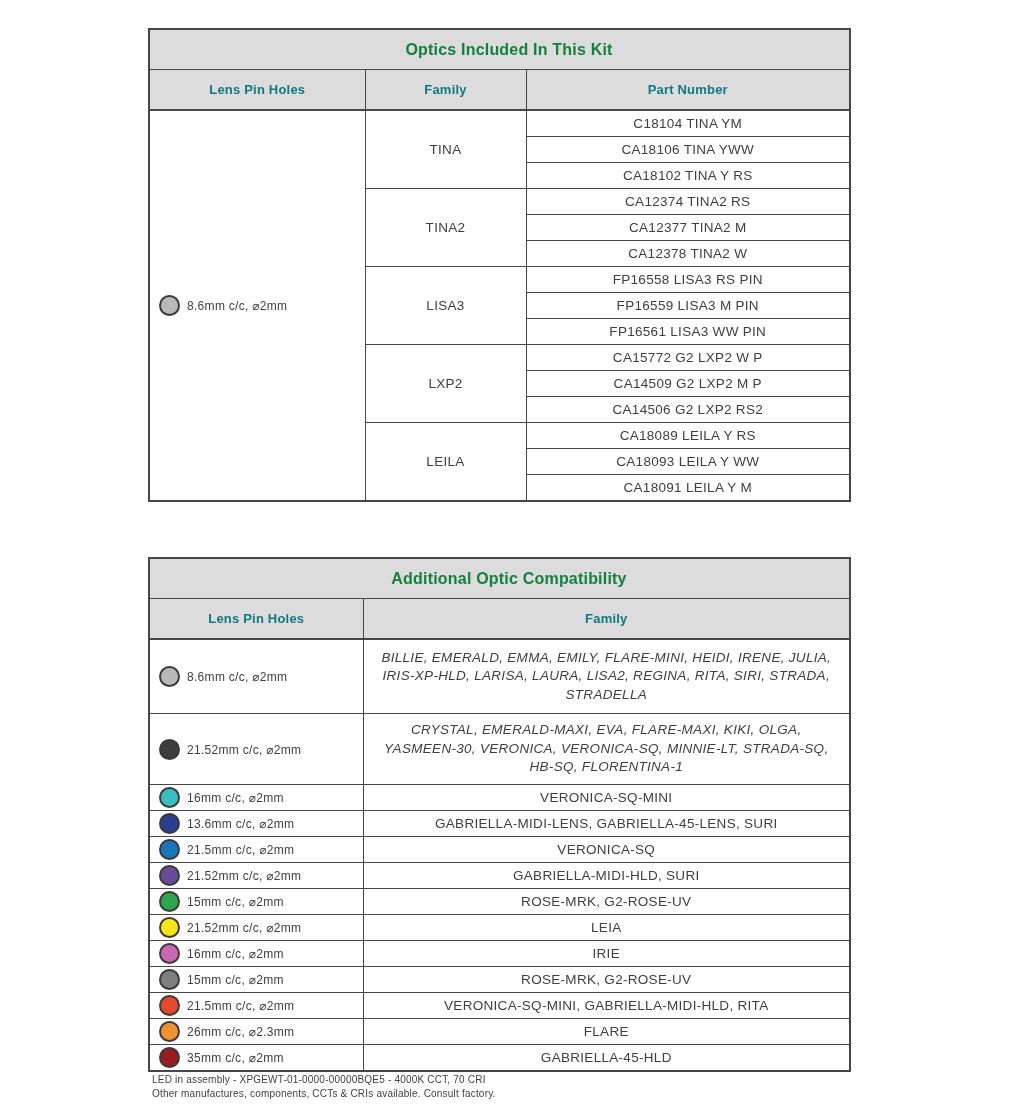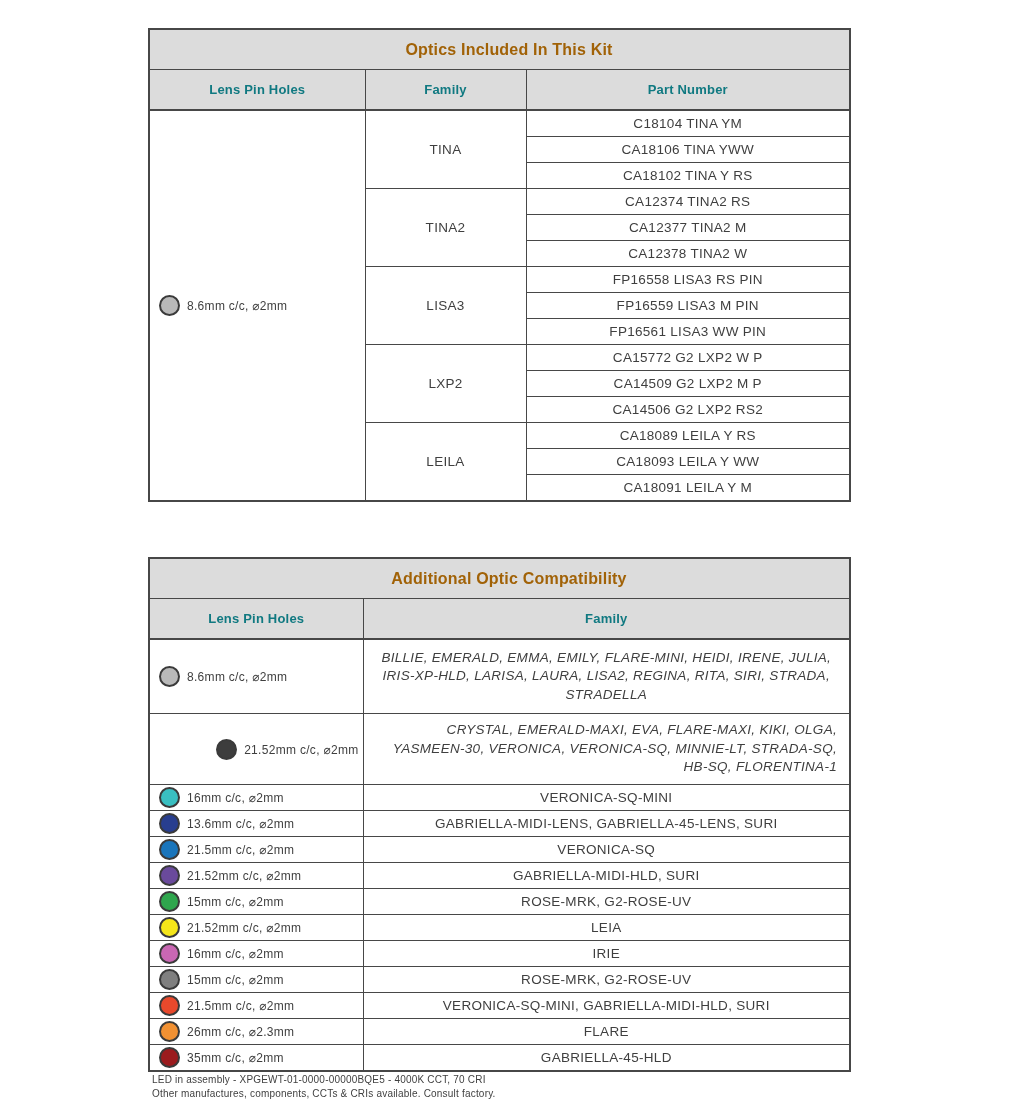--- a/index.html
+++ b/index.html
@@ -18,21 +18,21 @@
     left: 148px;
     background: #ffffff;
     border: 2px solid #474747;
   }
   th, td { border: 1px solid #474747; }
   .t1 { top: 28px;  width: 701px; }
   .t2 { top: 557px; width: 701px; }
 
   th.title {
     background: #dcdcdc;
-    color: #a16207;
+    color: #15803d;
     font-size: 16px;
     font-weight: bold;
     height: 37px;
     letter-spacing: 0.2px;
     padding-left: 20px;
   }
   tr.colhead th {
     background: #dcdcdc;
     color: #107981;
     font-size: 13px;
@@ -59,21 +59,21 @@
     border-radius: 50%;
     border: 2px solid #3a3a3a;
     box-sizing: border-box;
     vertical-align: middle;
     margin-right: 7px;
     background: #cccccc;
   }
   .pinlabel { vertical-align: middle; font-size: 12px; }
   td.famlist { line-height: 1.38; padding: 3px 12px; font-style: italic; }
   tr.tall1 td { height: 67px; }
-  tr.tall2 td { height: 64px; text-align: right; }
+  tr.tall2 td { height: 64px; }
   .footer {
     position: absolute;
     left: 152px; top: 1073px;
     font-size: 10px;
     line-height: 1.42;
     color: #3f3f3f;
     letter-spacing: 0.2px;
   }
 </style>
 </head>
@@ -221,21 +221,21 @@
   <tr>
     <td class="pincell">
       <span class="swatch" style="background-color: rgb(127, 127, 127);"></span><span class="pinlabel">15mm c/c, ⌀2mm</span>
     </td>
     <td>ROSE-MRK, G2-ROSE-UV</td>
   </tr>
   <tr>
     <td class="pincell">
       <span class="swatch" style="background-color: rgb(232, 73, 44);"></span><span class="pinlabel">21.5mm c/c, ⌀2mm</span>
     </td>
-    <td>VERONICA-SQ-MINI, GABRIELLA-MIDI-HLD, SURI</td>
+    <td>VERONICA-SQ-MINI, GABRIELLA-MIDI-HLD, RITA</td>
   </tr>
   <tr>
     <td class="pincell">
       <span class="swatch" style="background-color: rgb(241, 145, 51);"></span><span class="pinlabel">26mm c/c, ⌀2.3mm</span>
     </td>
     <td>FLARE</td>
   </tr>
   <tr>
     <td class="pincell">
       <span class="swatch" style="background-color: rgb(155, 27, 30);"></span><span class="pinlabel">35mm c/c, ⌀2mm</span>

